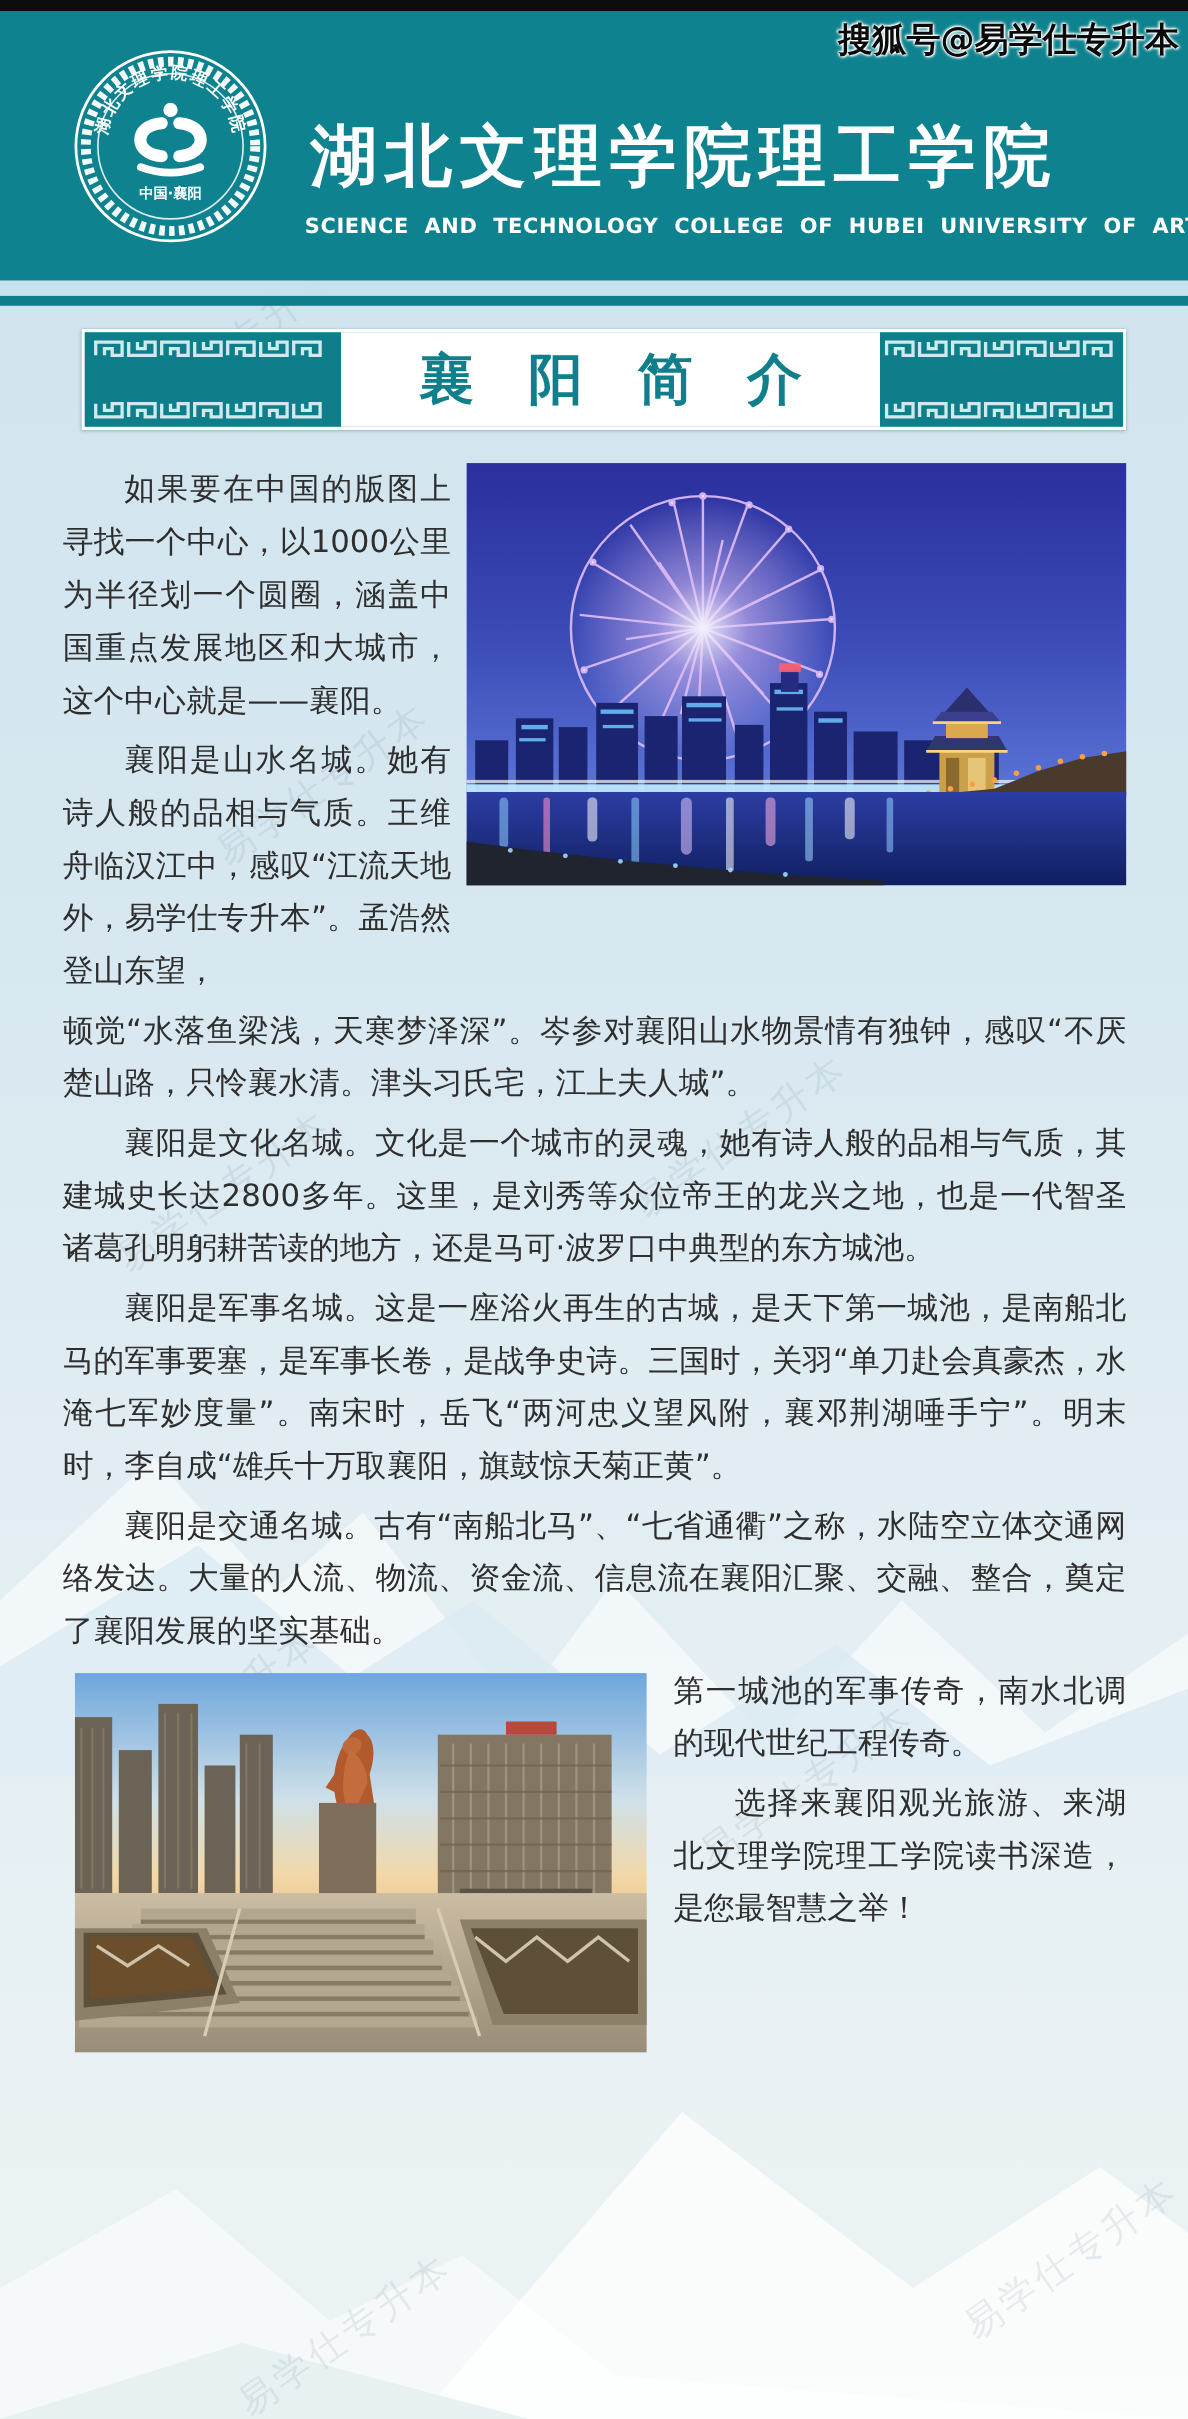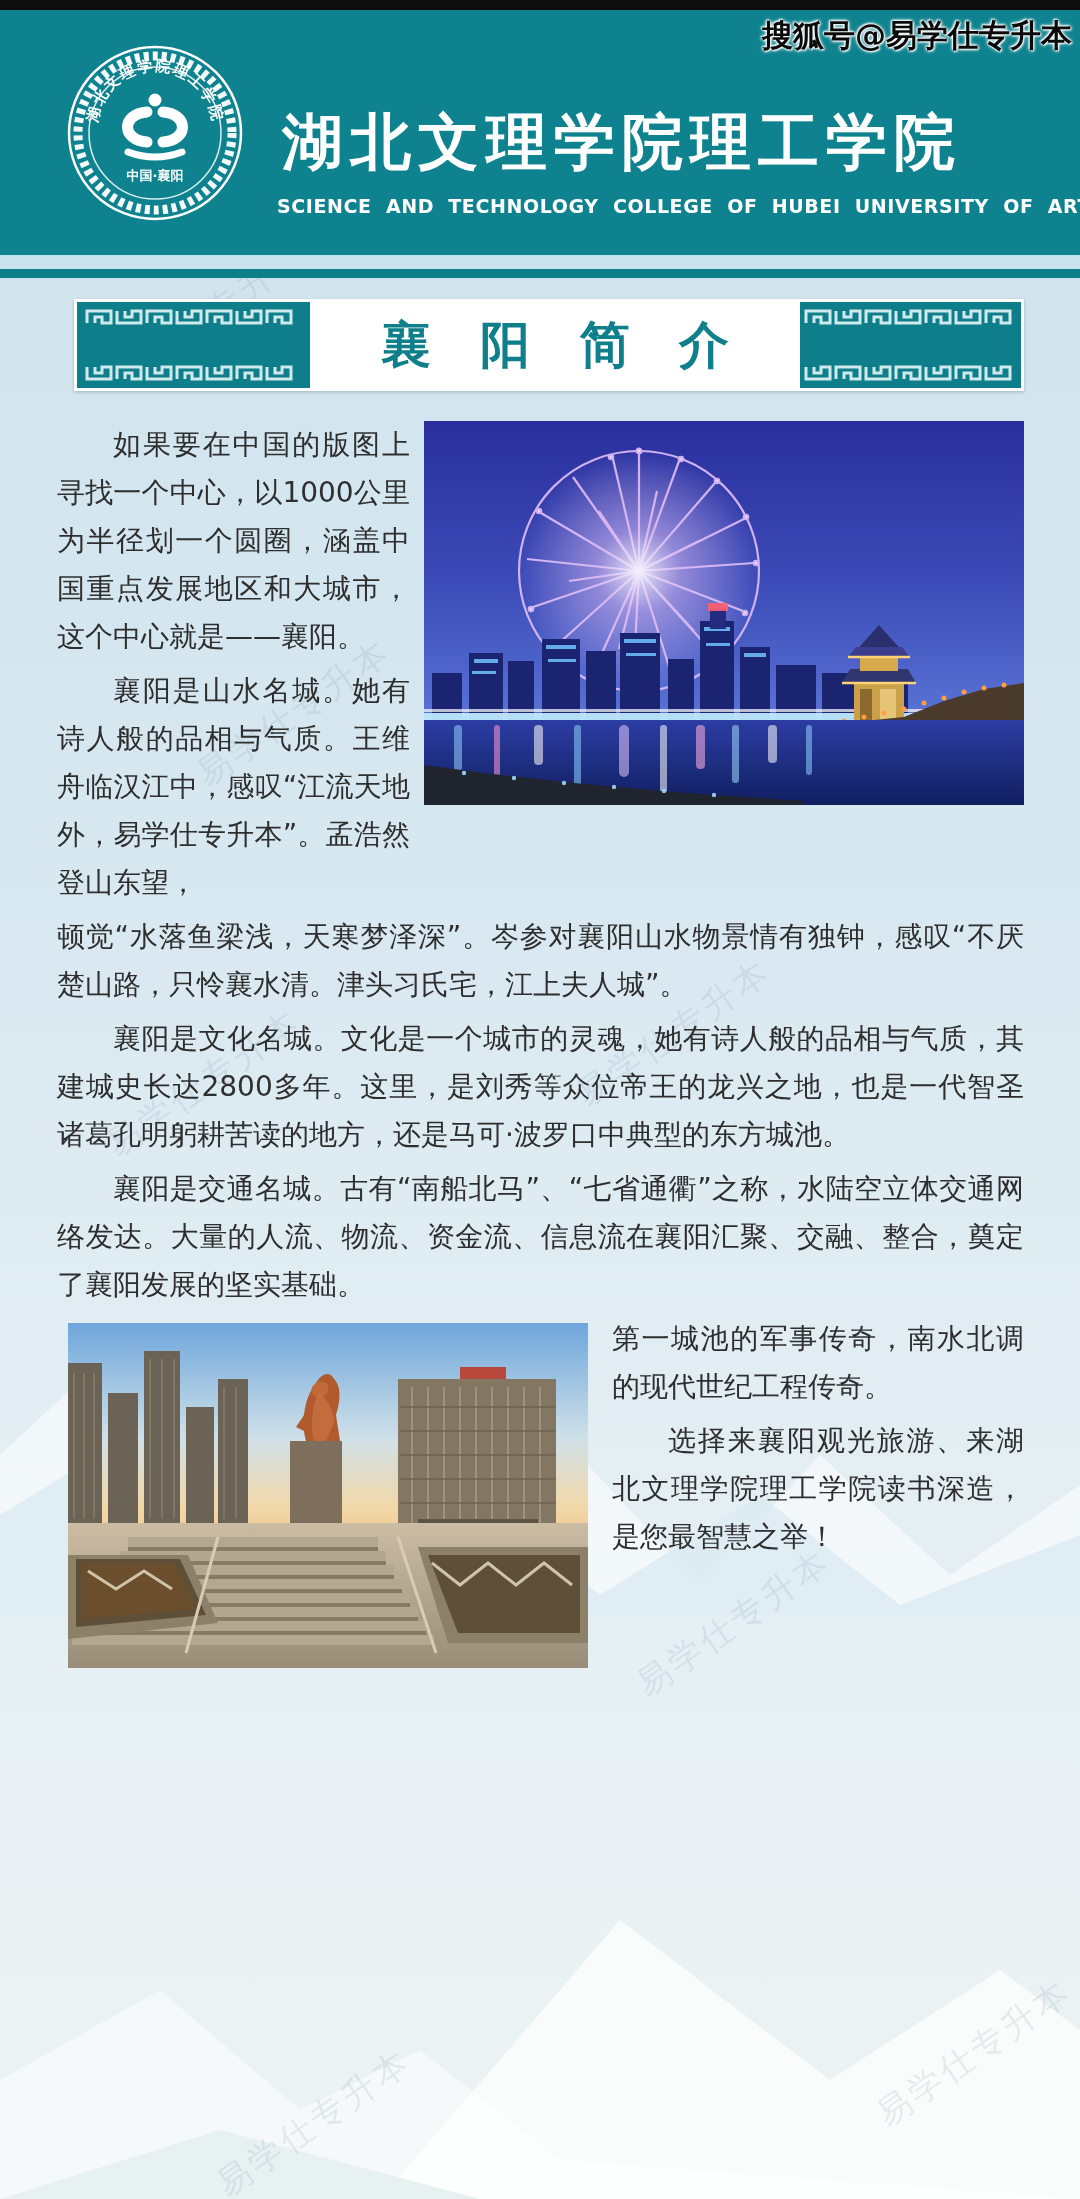--- a/index.html
+++ b/index.html
@@ -289,20 +289,21 @@
               <circle cx="240" cy="370" r="2.2"></circle>
               <circle cx="290" cy="374" r="2.2"></circle>
           </g>
         </svg>
       </figure>
 
       <p class="indent">如果要在中国的版图上寻找一个中心，以1000公里为半径划一个圆圈，涵盖中国重点发展地区和大城市，这个中心就是——襄阳。</p>
       <p class="indent">襄阳是山水名城。她有诗人般的品相与气质。王维舟临汉江中，感叹“江流天地外，易学仕专升本”。孟浩然登山东望，</p>
       <p class="wide">顿觉“水落鱼梁浅，天寒梦泽深”。岑参对襄阳山水物景情有独钟，感叹“不厌楚山路，只怜襄水清。津头习氏宅，江上夫人城”。</p>
       <p class="indent">襄阳是文化名城。文化是一个城市的灵魂，她有诗人般的品相与气质，其建城史长达2800多年。这里，是刘秀等众位帝王的龙兴之地，也是一代智圣诸葛孔明躬耕苦读的地方，还是马可·波罗口中典型的东方城池。</p>
+      <p class="indent">襄阳是军事名城。这是一座浴火再生的古城，是天下第一城池，是南船北马的军事要塞，是军事长卷，是战争史诗。三国时，关羽“单刀赴会真豪杰，水淹七军妙度量”。南宋时，岳飞“两河忠义望风附，襄邓荆湖唾手宁”。明末时，李自成“雄兵十万取襄阳，旗鼓惊天菊正黄”。</p>
       <p class="indent">襄阳是交通名城。古有“南船北马”、“七省通衢”之称，水陆空立体交通网络发达。大量的人流、物流、资金流、信息流在襄阳汇聚、交融、整合，奠定了襄阳发展的坚实基础。</p>
 
       <figure class="fig-statue">
         <svg viewBox="0 0 520 345" preserveAspectRatio="none">
           <defs>
             <linearGradient id="skyD" x1="0" y1="0" x2="0" y2="1">
               <stop offset="0" stop-color="#6ea6dc"></stop>
                 <stop offset="0.5" stop-color="#cfe0e8"></stop>
                 <stop offset="0.8" stop-color="#f2d8a8"></stop>
                 <stop offset="1" stop-color="#eec089"></stop>

